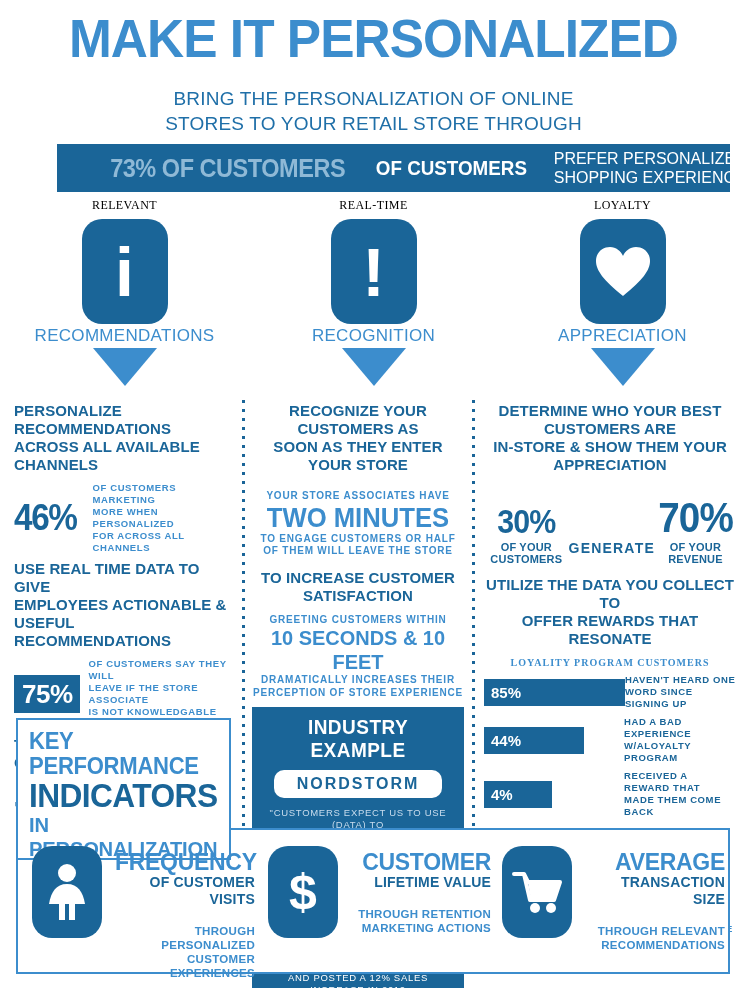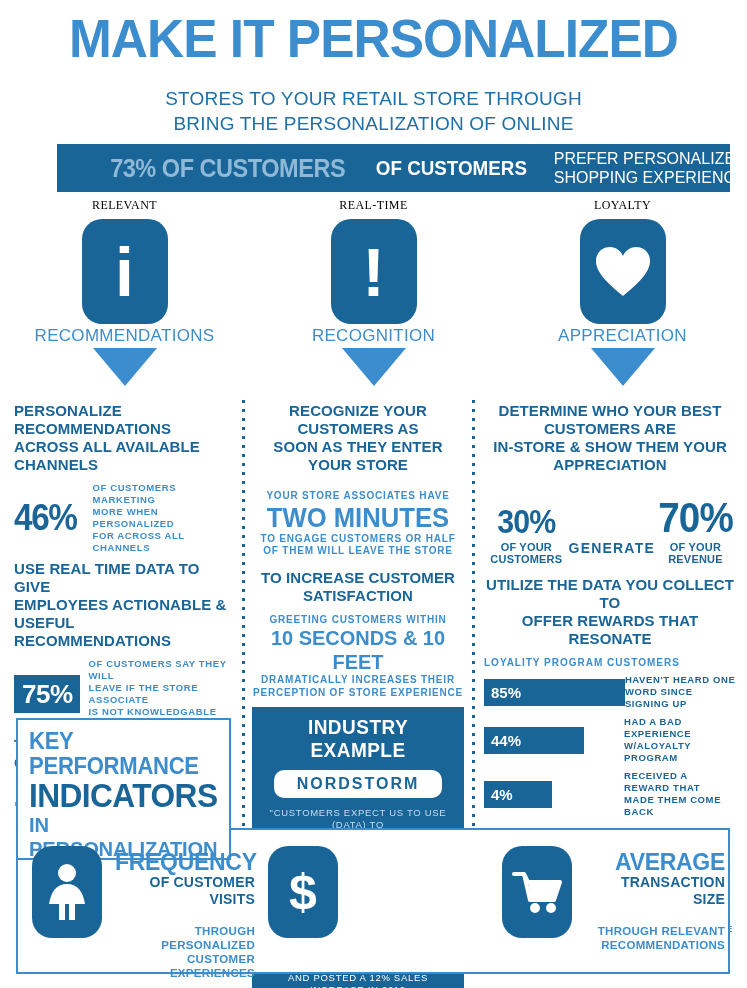--- a/index.html
+++ b/index.html
@@ -183,23 +183,23 @@
     font-size:11px;color:#1a6598;font-weight:bold;margin-top:3px;
     font-family:"Liberation Sans Narrow","Liberation Sans",sans-serif;
     letter-spacing:0.2px;
   }
   .dual-mid{
     font-size:14px;font-weight:bold;color:#1a6598;letter-spacing:1.2px;
     padding-bottom:9px;
     font-family:"Liberation Sans Narrow","Liberation Sans",sans-serif;
   }
   .chart-head{
-    text-align:left;font-size:10px;font-weight:bold;color:#3c8dcd;
+    text-align:center;font-size:10px;font-weight:bold;color:#3c8dcd;
     letter-spacing:1px;margin-top:9px;
-    font-family:Liberation Sans, sans-serif;
+    font-family:Liberation Serif, serif;
   }
   .bar-row{display:flex;align-items:center;margin-top:6px;}
   .bar{
     background:#1a6598;height:27px;display:flex;align-items:center;
     color:#ffffff;font-size:15px;font-weight:bold;
     padding-left:7px;box-sizing:border-box;
     font-family:"Liberation Sans Narrow","Liberation Sans",sans-serif;
   }
   .bar-label{
     font-size:9.5px;line-height:12px;color:#1a6598;font-weight:bold;
@@ -259,22 +259,22 @@
   }
   .gap{height:6px;}
 </style>
 </head>
 <body>
 
 <div class="page">
 
   <div class="title">MAKE IT PERSONALIZED</div>
   <div class="subtitle">
+    <div>BRING THE PERSONALIZATION OF ONLINE</div>
     <div>STORES TO YOUR RETAIL STORE THROUGH</div>
-    <div>BRING THE PERSONALIZATION OF ONLINE</div>
   </div>
 
   <div class="banner">
     <span class="banner-ghost">73% OF CUSTOMERS</span>
     <span class="banner-mid">OF CUSTOMERS</span>
     <span class="banner-right">
       <span>PREFER PERSONALIZED</span><br>
       <span>SHOPPING EXPERIENCES</span>
     </span>
   </div>
@@ -479,20 +479,28 @@
         <span>THROUGH PERSONALIZED</span><br>
         <span>CUSTOMER EXPERIENCES</span>
       </div>
     </div>
   </div>
 
   <div class="kpi-card k1">
     <div class="kpi-icon">
       <span style="color:#ffffff;font-size:50px;font-weight:bold;line-height:50px;">$</span>
     </div>
+    <div class="kpi-text">
+      <div class="kpi-t1">CUSTOMER</div>
+      <div class="kpi-t2">LIFETIME VALUE</div>
+      <div class="kpi-t3">
+        <span>THROUGH RETENTION</span><br>
+        <span>MARKETING ACTIONS</span>
+      </div>
+    </div>
   </div>
 
   <div class="kpi-card k2">
     <div class="kpi-icon">
       <svg width="50" height="44" viewBox="0 0 50 44">
         <path d="M2 4 L 12 4 L 16 12 L 48 12 L 42 30 L 18 30 L 12 4" fill="none" stroke="#ffffff" stroke-width="4" stroke-linejoin="round" stroke-linecap="round"></path>
         <path d="M16 12 L 48 12 L 42 30 L 19 30 Z" fill="#ffffff"></path>
         <circle cx="23" cy="38" r="5" fill="#ffffff"></circle>
         <circle cx="39" cy="38" r="5" fill="#ffffff"></circle>
       </svg>

